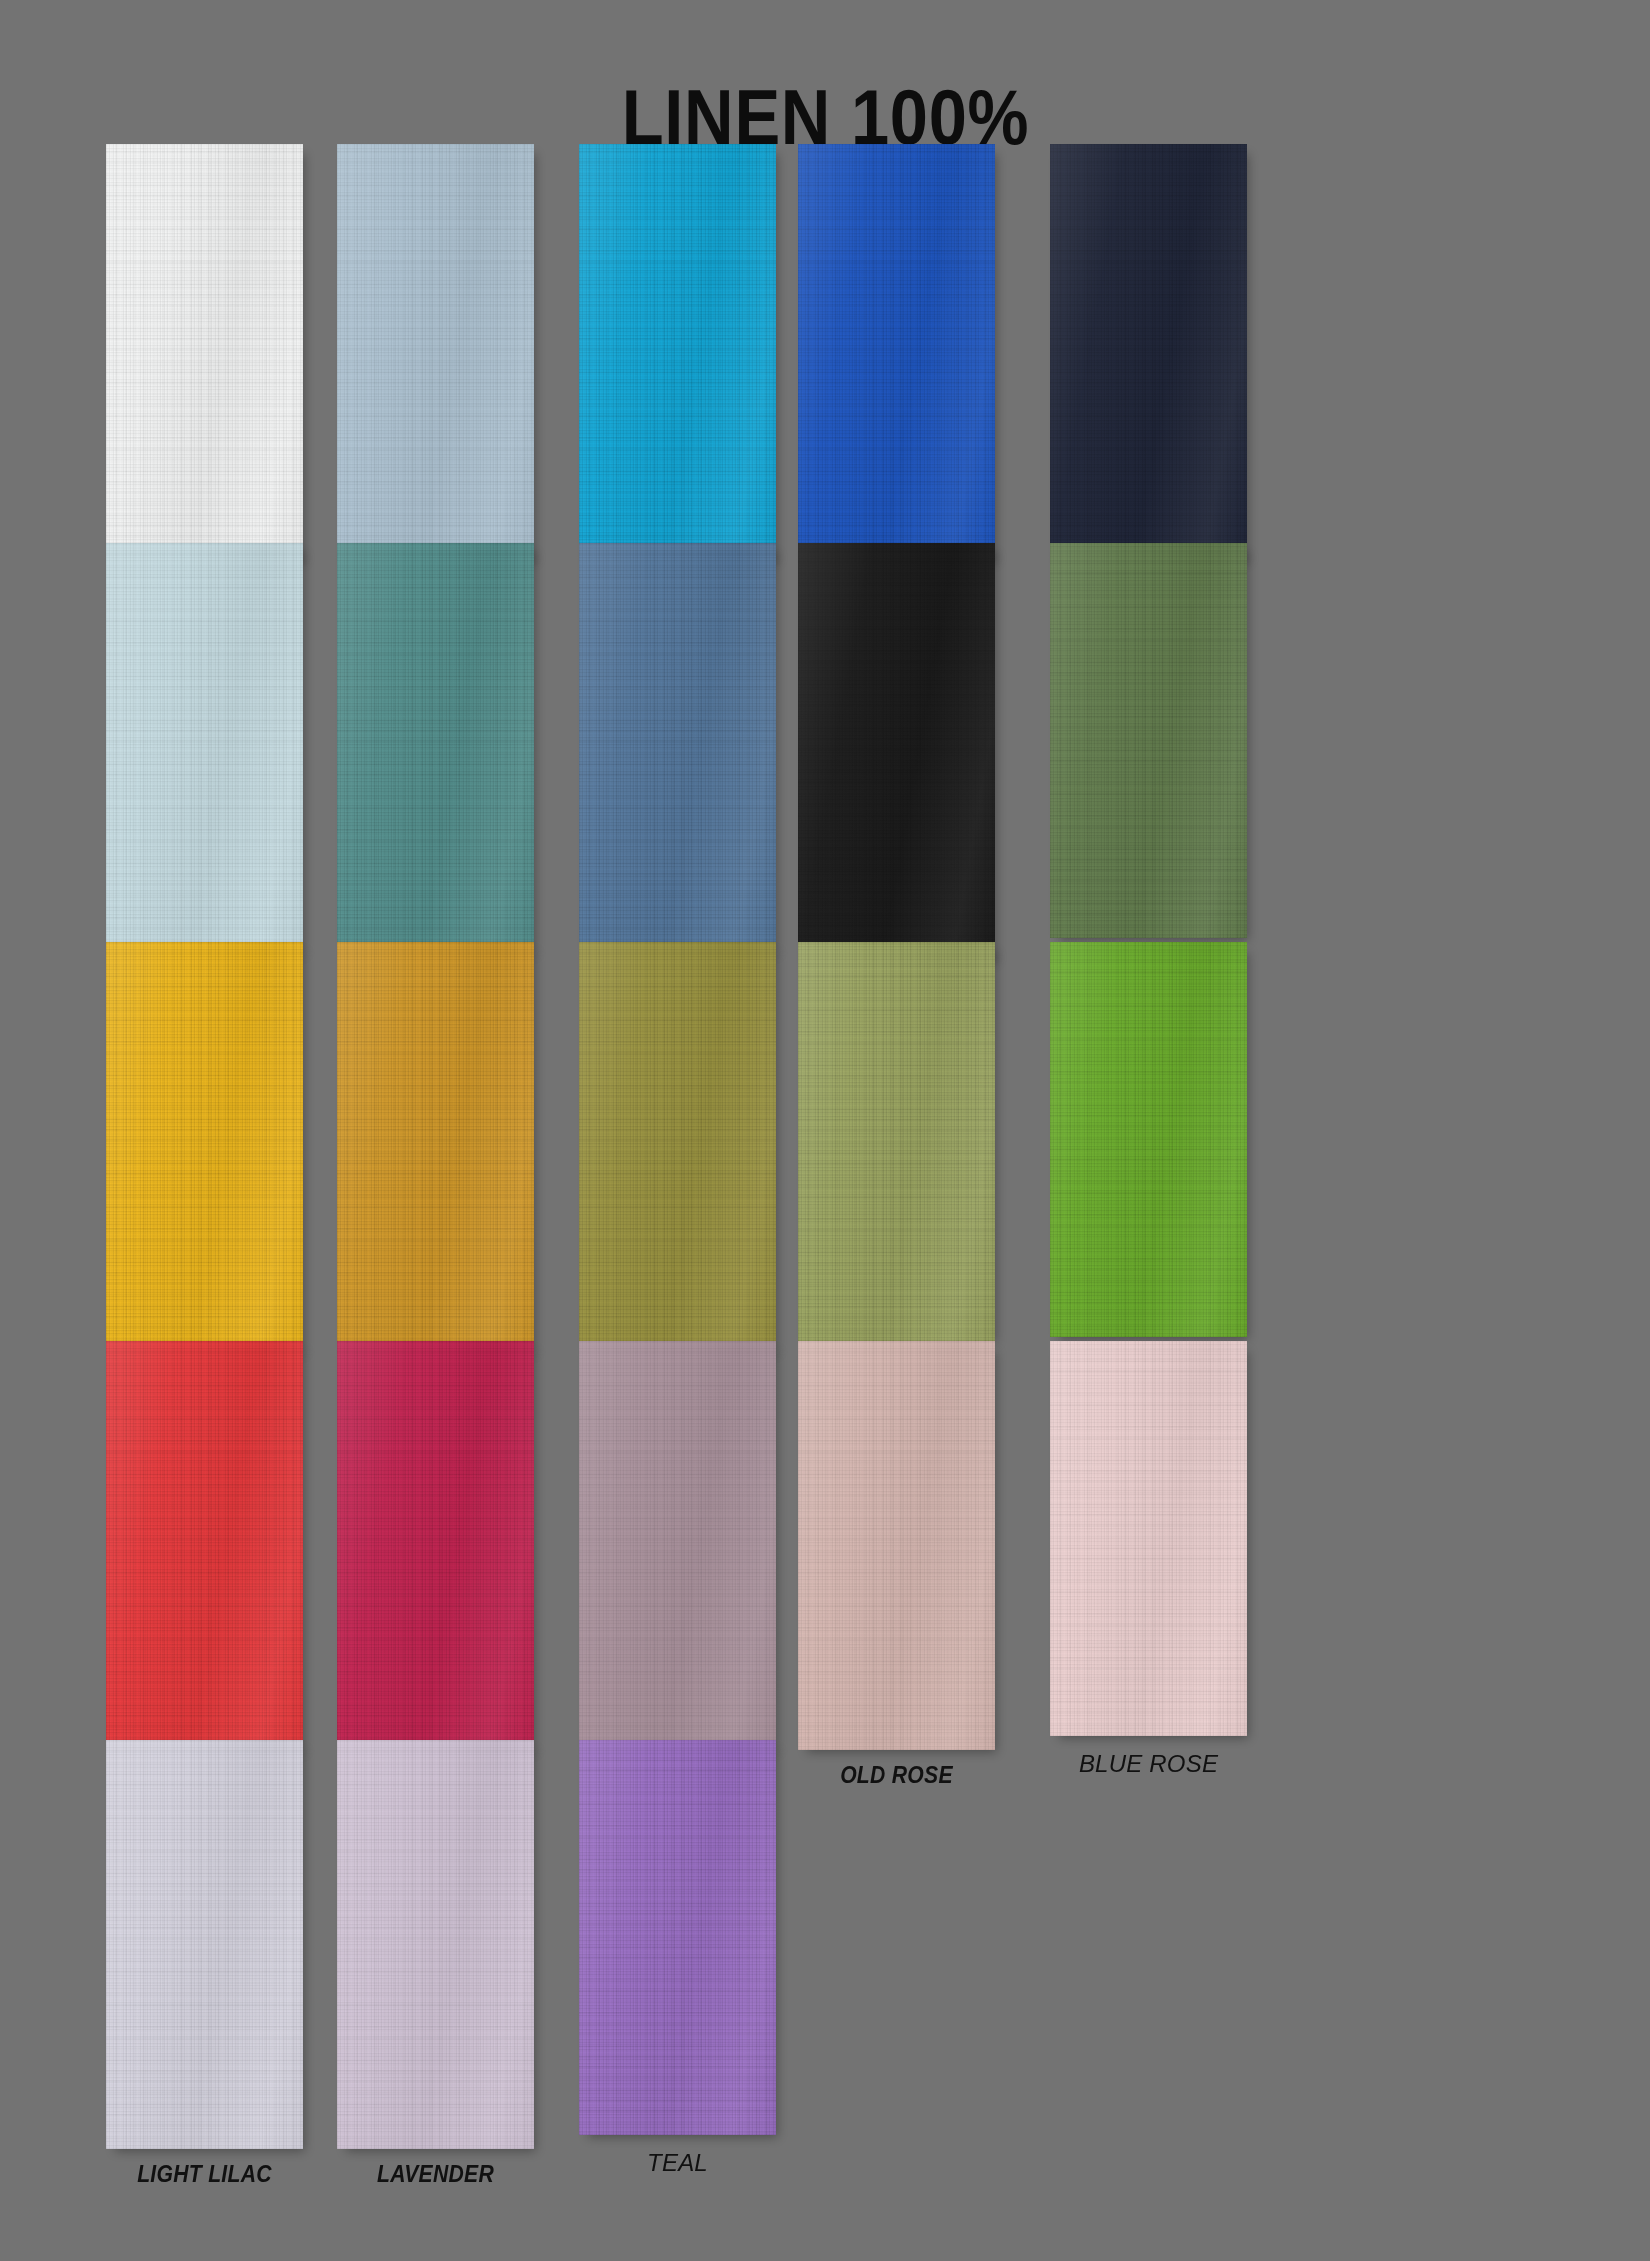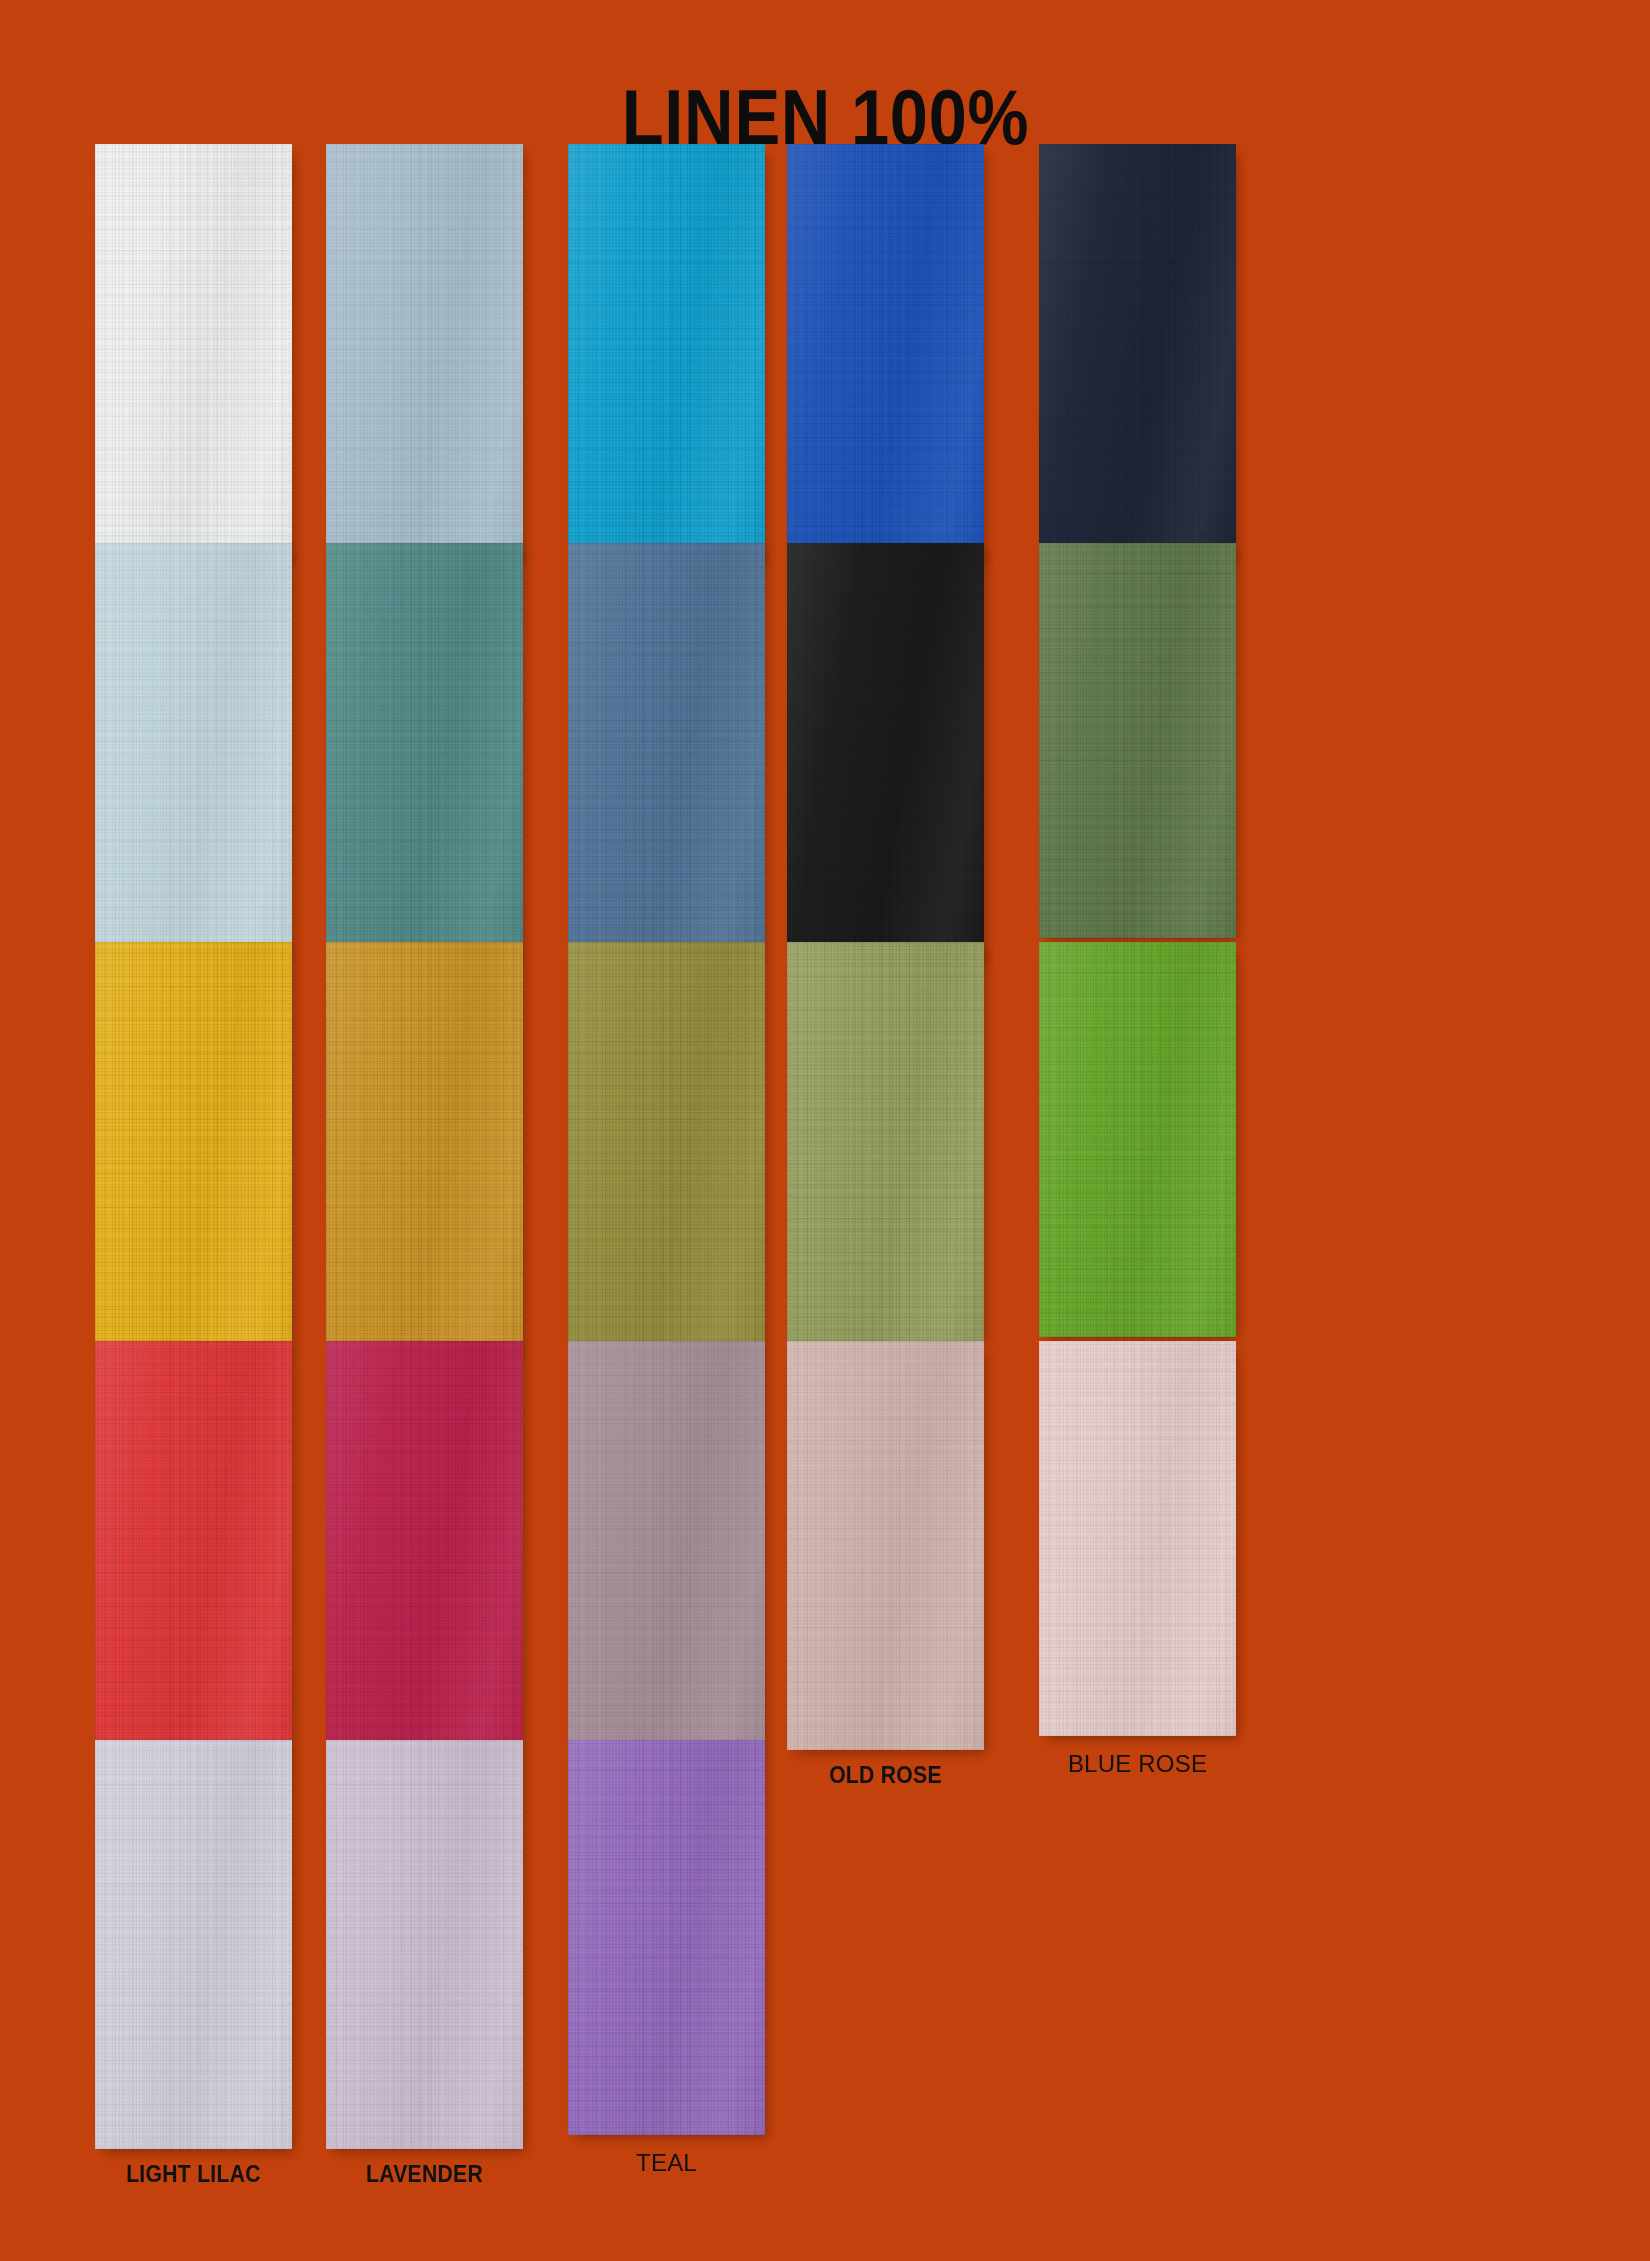--- a/index.html
+++ b/index.html
@@ -11,21 +11,21 @@
     width: 1651px;
     height: 2261px;
     font-family: "Liberation Sans", sans-serif;
     overflow: hidden;
     position: relative;
   }
 
   #page {
     width: 1651px;
     height: 2261px;
-    background: #c2410c;
+    background: #737373;
     position: relative;
     box-sizing: border-box;
   }
 
   
   #title {
     position: absolute;
     top: 75px;
     left: 0;
     width: 1651px;
@@ -38,22 +38,23 @@
     color: #0d0d0d;
     transform: scaleX(0.88);
     transform-origin: center top;
     white-space: nowrap;
   }
 
   
   #grid {
     position: absolute;
     top: 144px;
-    left: 95px;
+    left: 106px;
     width: 1187px;
+    font-style: italic;
   }
   .row {
     position: relative;
     height: 399px;
   }
   .cell {
     position: absolute;
     top: 0;
     width: 197px;
   }

